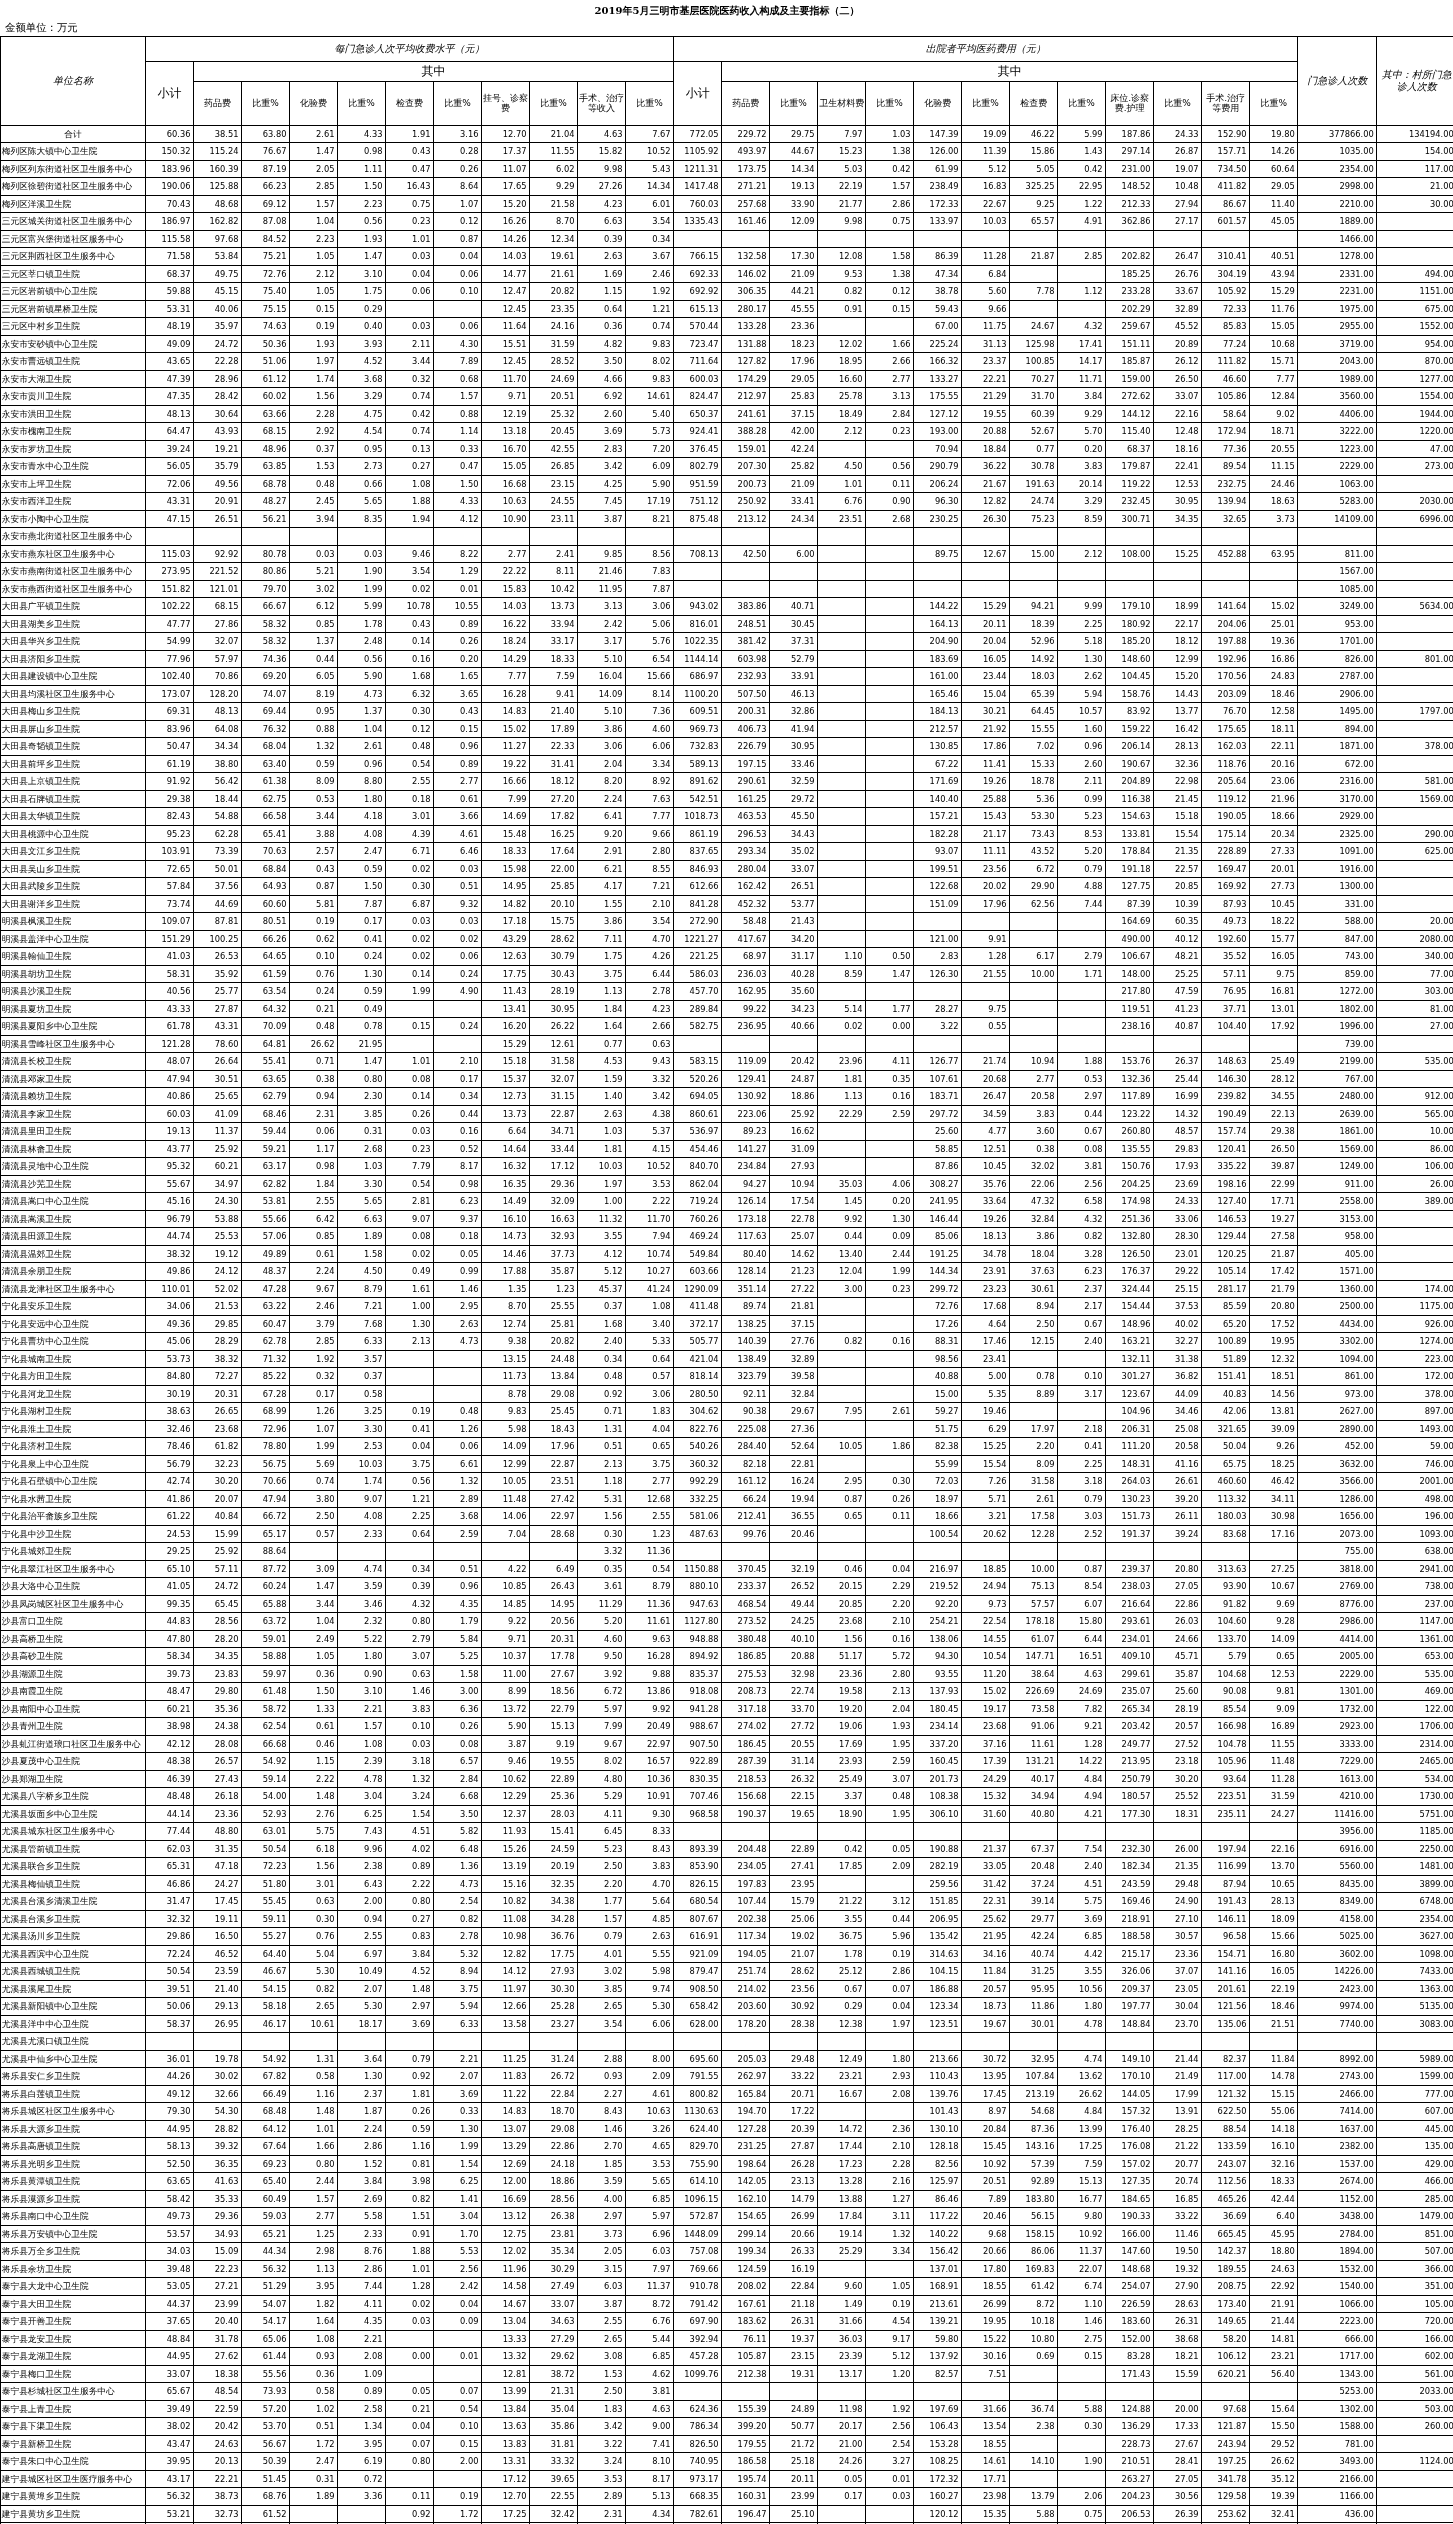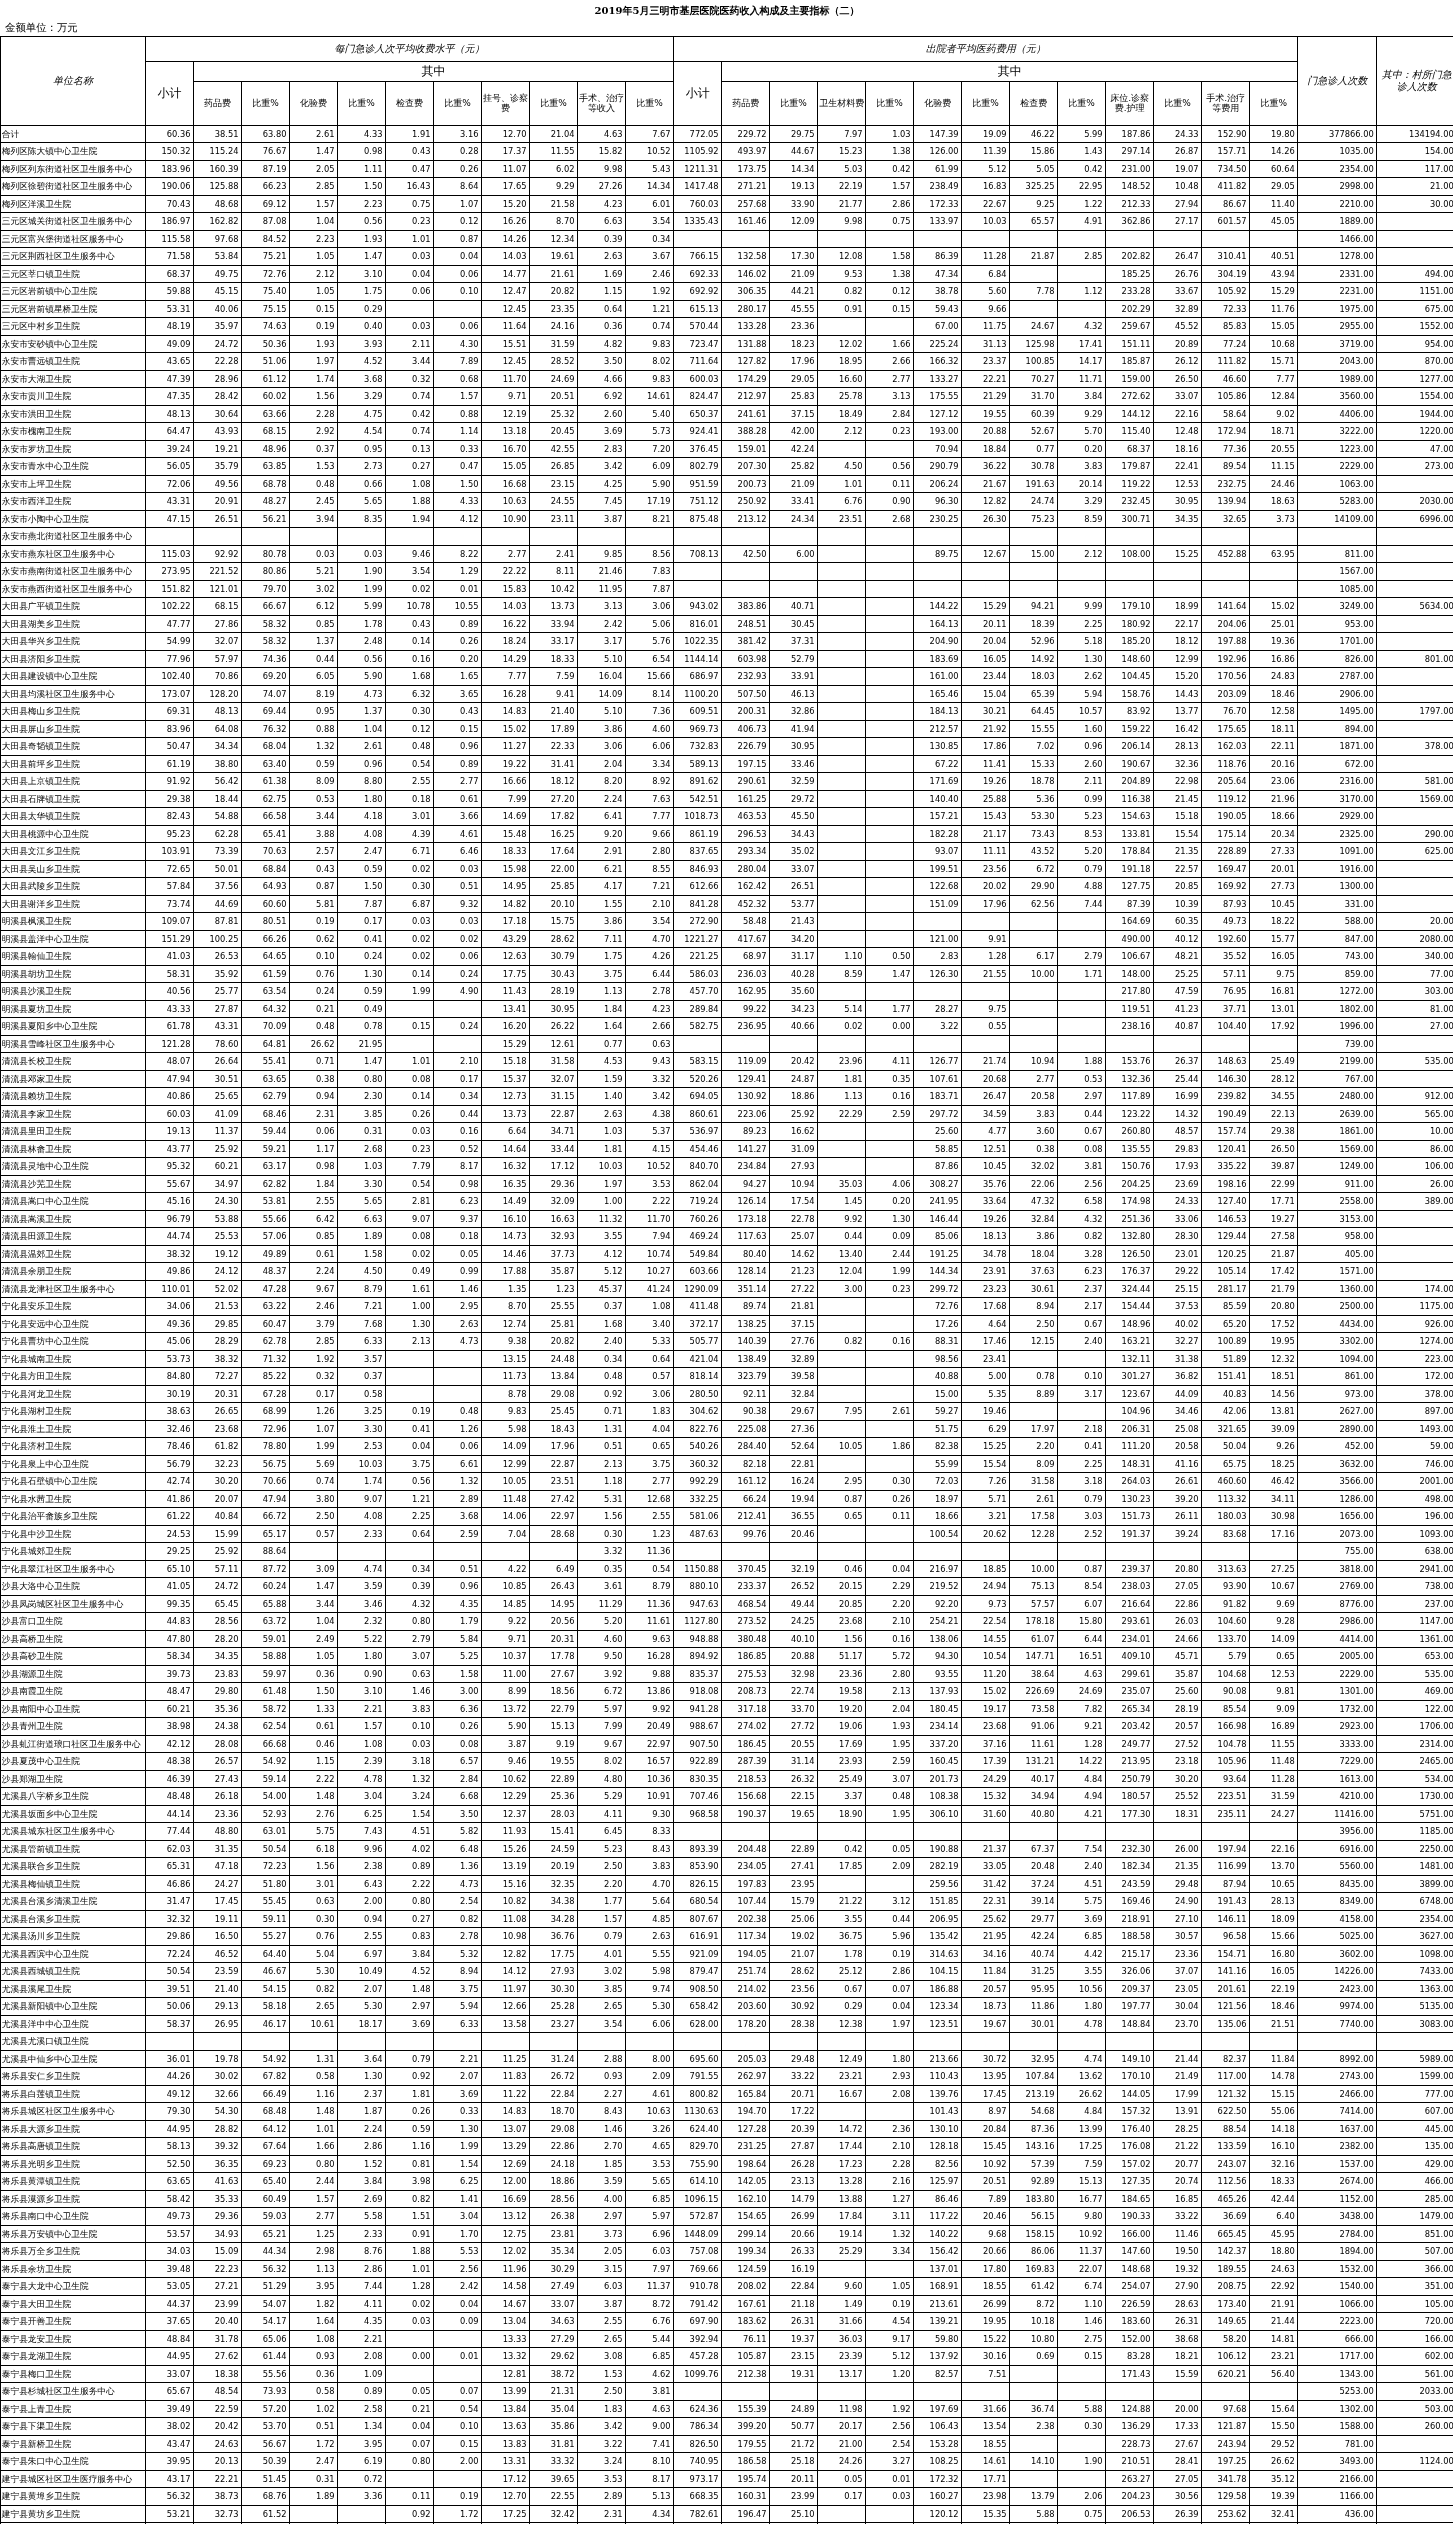--- a/index.html
+++ b/index.html
@@ -7,21 +7,21 @@
   .title{text-align:center;font-weight:bold;font-size:10px;padding-top:4.1px;font-family:"DejaVu Serif",serif;}
   .unit-note{font-size:10.4px;padding:3.3px 0 0.8px 5px;}
   table{border-collapse:collapse;table-layout:fixed;width:1454px;}
   th,td{border:0.8px solid #000;overflow:hidden;}
   th{font-weight:normal;text-align:center;vertical-align:middle;padding:0.8px;font-size:9.5px;line-height:1.15;}
   tr.r1 th{height:22.4px;font-size:10px;font-style:italic;}
   tr.r2 th{height:17.4px;font-size:12px;}
   tr.r3 th{height:41px;font-size:9px;}
   td{font-size:8.3px;height:16.5px;line-height:1;padding:0 2.5px;text-align:right;vertical-align:middle;white-space:nowrap;}
   td.name{text-align:left;font-size:8.7px;padding:0 0.8px;}
-  td.center{}
+  td.center{text-align:center;}
 </style>
 </head>
 <body>
 
 <div class="title">2019年5月三明市基层医院医药收入构成及主要指标（二）</div>
 <div class="unit-note">金额单位：万元</div>
 
 <table id="report-table">
     <colgroup>
       <col style="width: 145px;">

